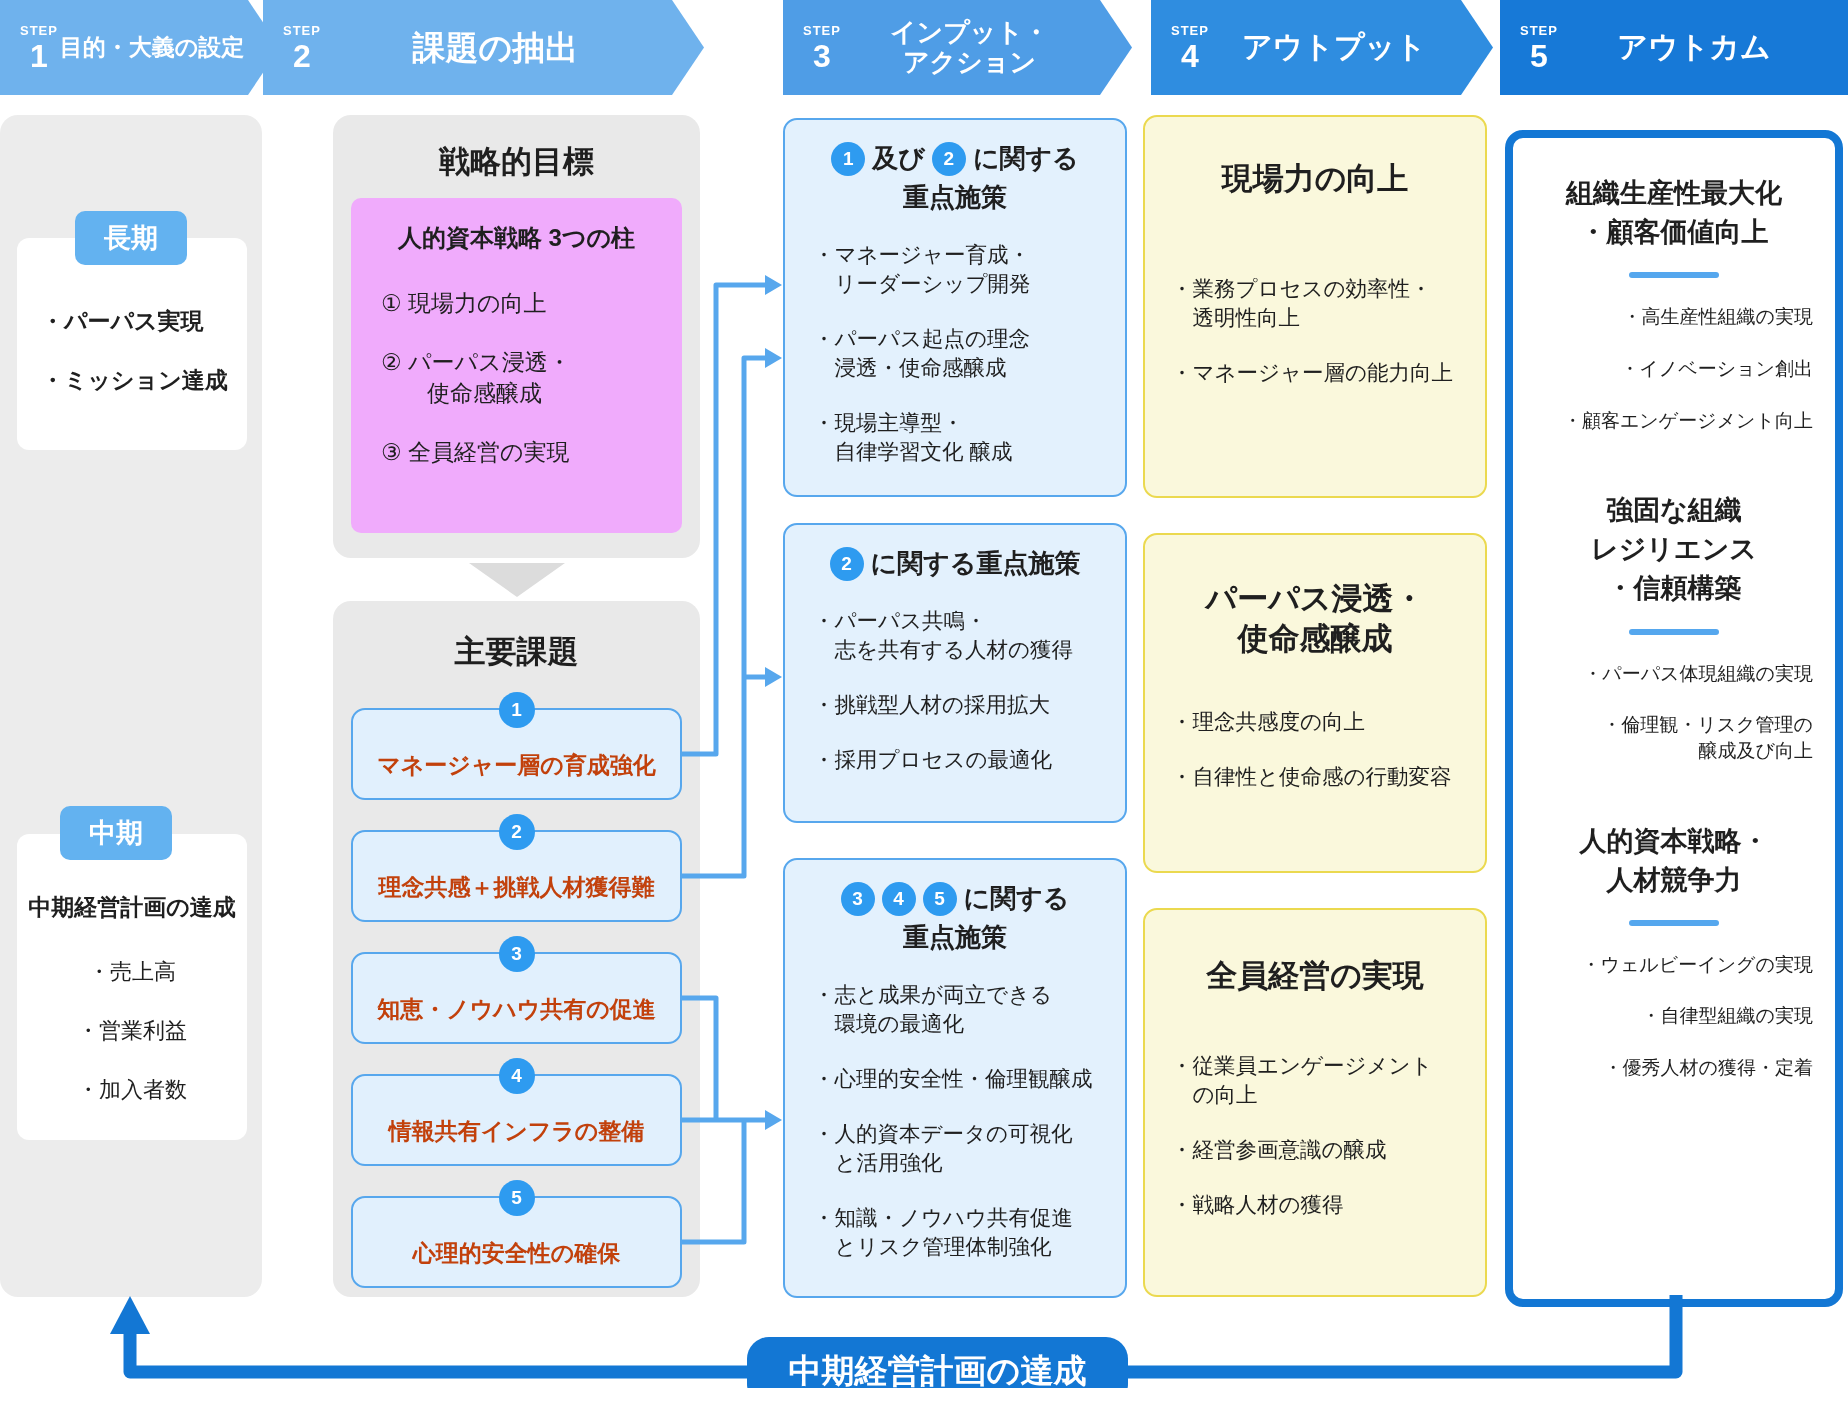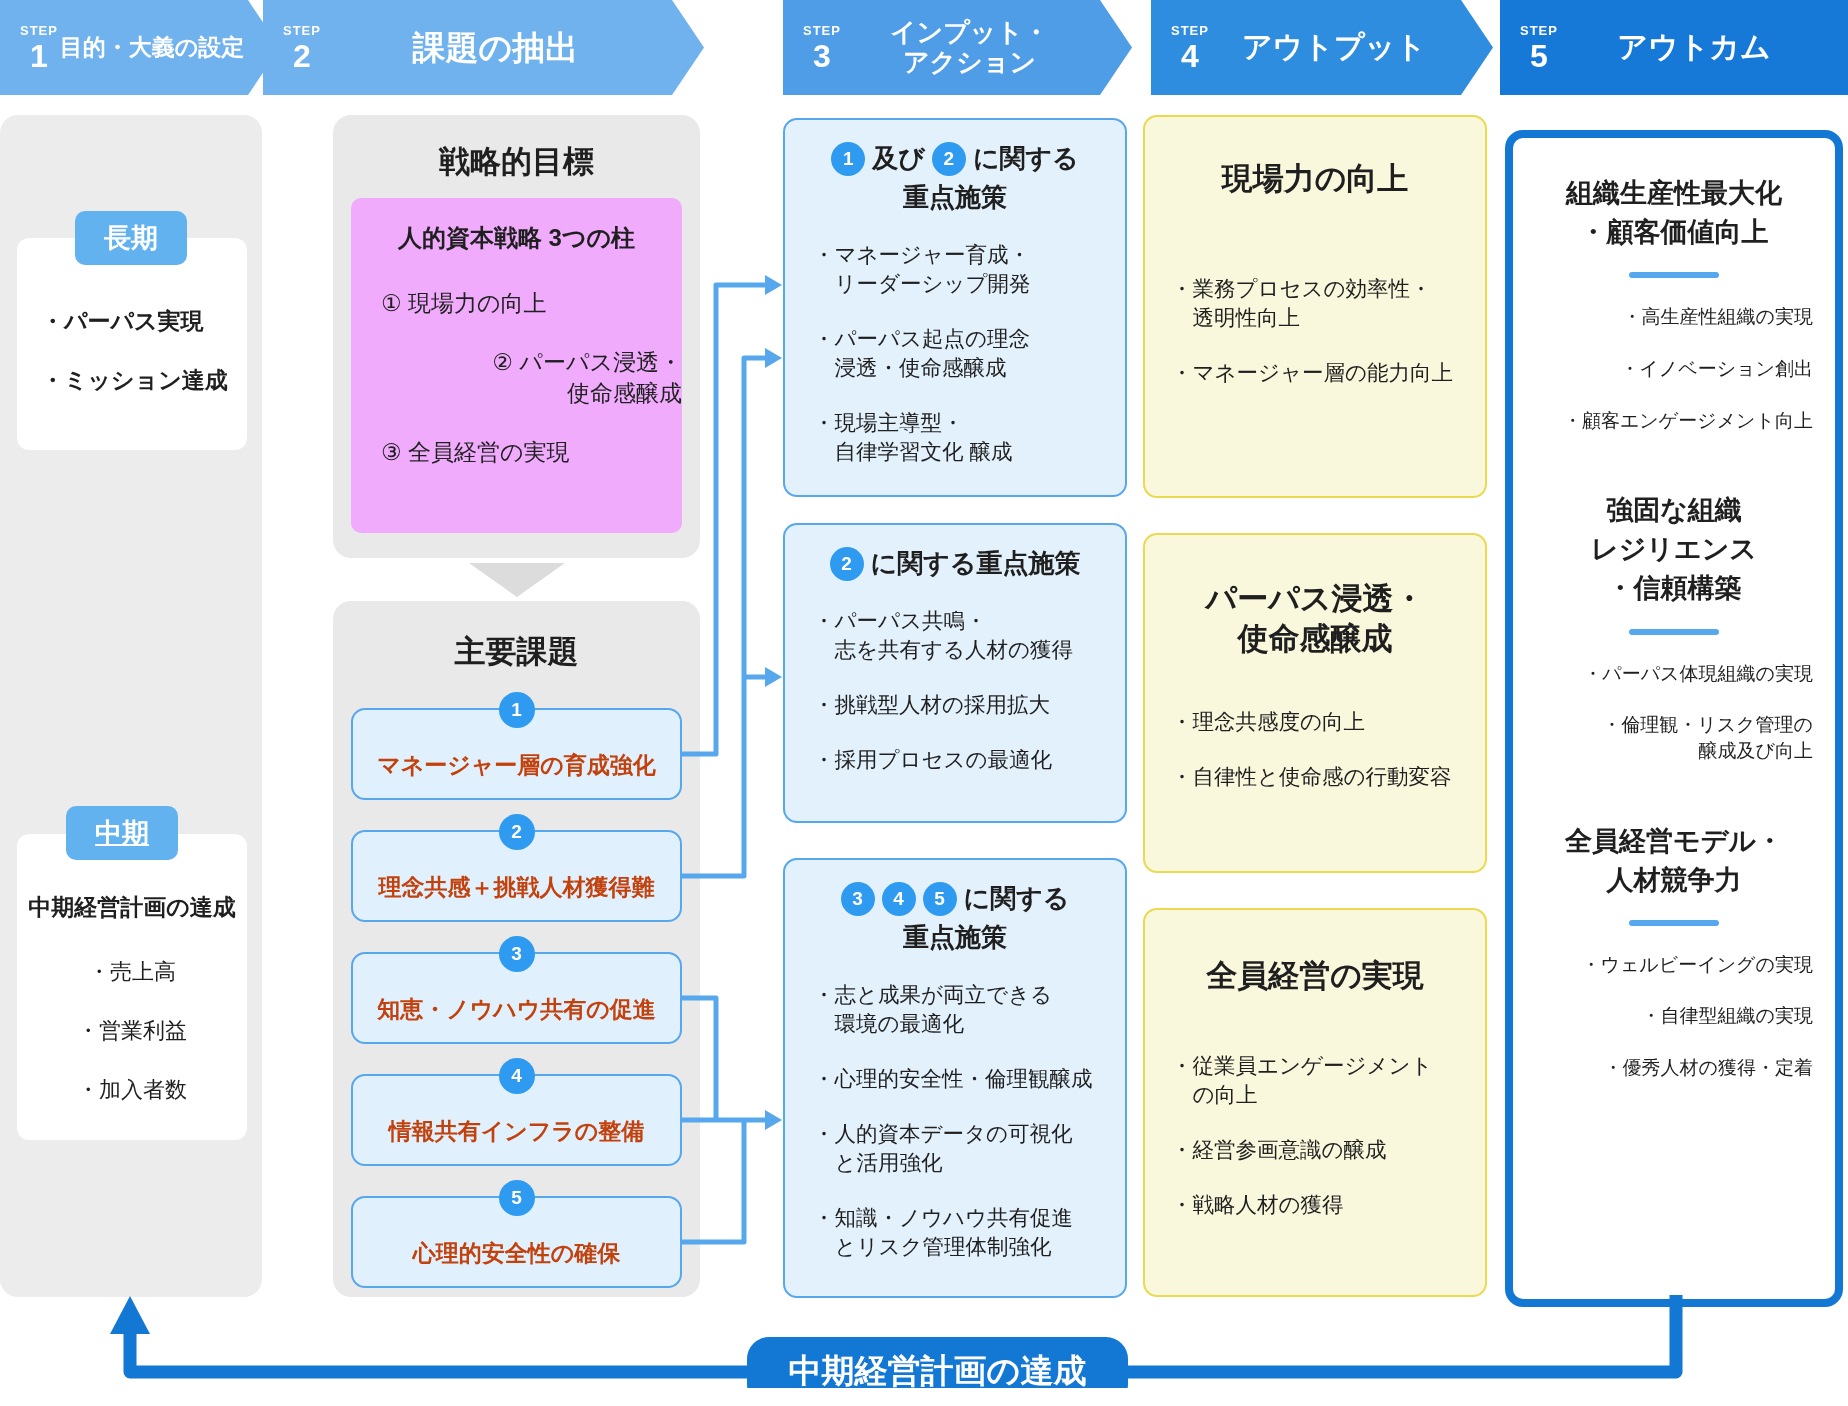--- a/index.html
+++ b/index.html
@@ -120,29 +120,29 @@
     <div class="c1-bullet">・ミッション達成</div>
   </div>
   <div class="abs badge-blue lvl3" style="left:75px;top:211px;width:112px;height:54px;">長期</div>
 
   <div class="abs white-card lvl2" style="left:17px;top:834px;width:230px;height:306px;padding-top:58px;">
     <div class="c2-title" style="margin-bottom:34px;">中期経営計画の達成</div>
     <div class="c2-bullet">・売上高</div>
     <div class="c2-bullet">・営業利益</div>
     <div class="c2-bullet">・加入者数</div>
   </div>
-  <div class="abs badge-blue lvl3" style="left:66px;top:806px;width:112px;height:54px;text-decoration:underline;">中期</div>
+  <div class="abs badge-blue lvl3" style="left:60px;top:806px;width:112px;height:54px;">中期</div>
 
   <div class="abs gray-panel lvl1" style="left:333px;top:115px;width:367px;height:443px;background:#E9E9E9;">
     <div class="panel-head" style="padding-top:26px;">戦略的目標</div>
   </div>
   <div class="abs yellow-soft lvl2" style="left:351px;top:198px;width:331px;height:335px;">
     <div class="pillar-title">人的資本戦略 3つの柱</div>
     <div class="pillar-item pre" style="margin-top:34px;">① 現場力の向上</div>
-    <div class="pillar-item pre" style="margin-top:28px;text-align:right;">② パーパス浸透・
+    <div class="pillar-item pre" style="margin-top:28px;">② パーパス浸透・
 　　使命感醸成</div>
     <div class="pillar-item pre" style="margin-top:28px;">③ 全員経営の実現</div>
   </div>
 
   <div class="abs tri-down lvl2" style="left:469px;top:563px;"></div>
 
   <div class="abs gray-panel lvl1" style="left:333px;top:601px;width:367px;height:696px;background:#E9E9E9;">
     <div class="panel-head" style="padding-top:30px;">主要課題</div>
   </div>
 
@@ -249,21 +249,21 @@
     <div class="oc-section">
       <div class="oc-title">強固な組織
 レジリエンス
 ・信頼構築</div>
       <div class="oc-underline"></div>
       <div class="oc-bullet pre">・パーパス体現組織の実現</div>
       <div class="oc-bullet pre">・倫理観・リスク管理の
 　醸成及び向上</div>
     </div>
     <div class="oc-section">
-      <div class="oc-title">全員経営モデル・
+      <div class="oc-title">人的資本戦略・
 人材競争力</div>
       <div class="oc-underline"></div>
       <div class="oc-bullet pre">・ウェルビーイングの実現</div>
       <div class="oc-bullet pre">・自律型組織の実現</div>
       <div class="oc-bullet pre">・優秀人材の獲得・定着</div>
     </div>
   </div>
 
   <svg class="overlay" width="1848" height="1406" viewBox="0 0 1848 1406">
 

